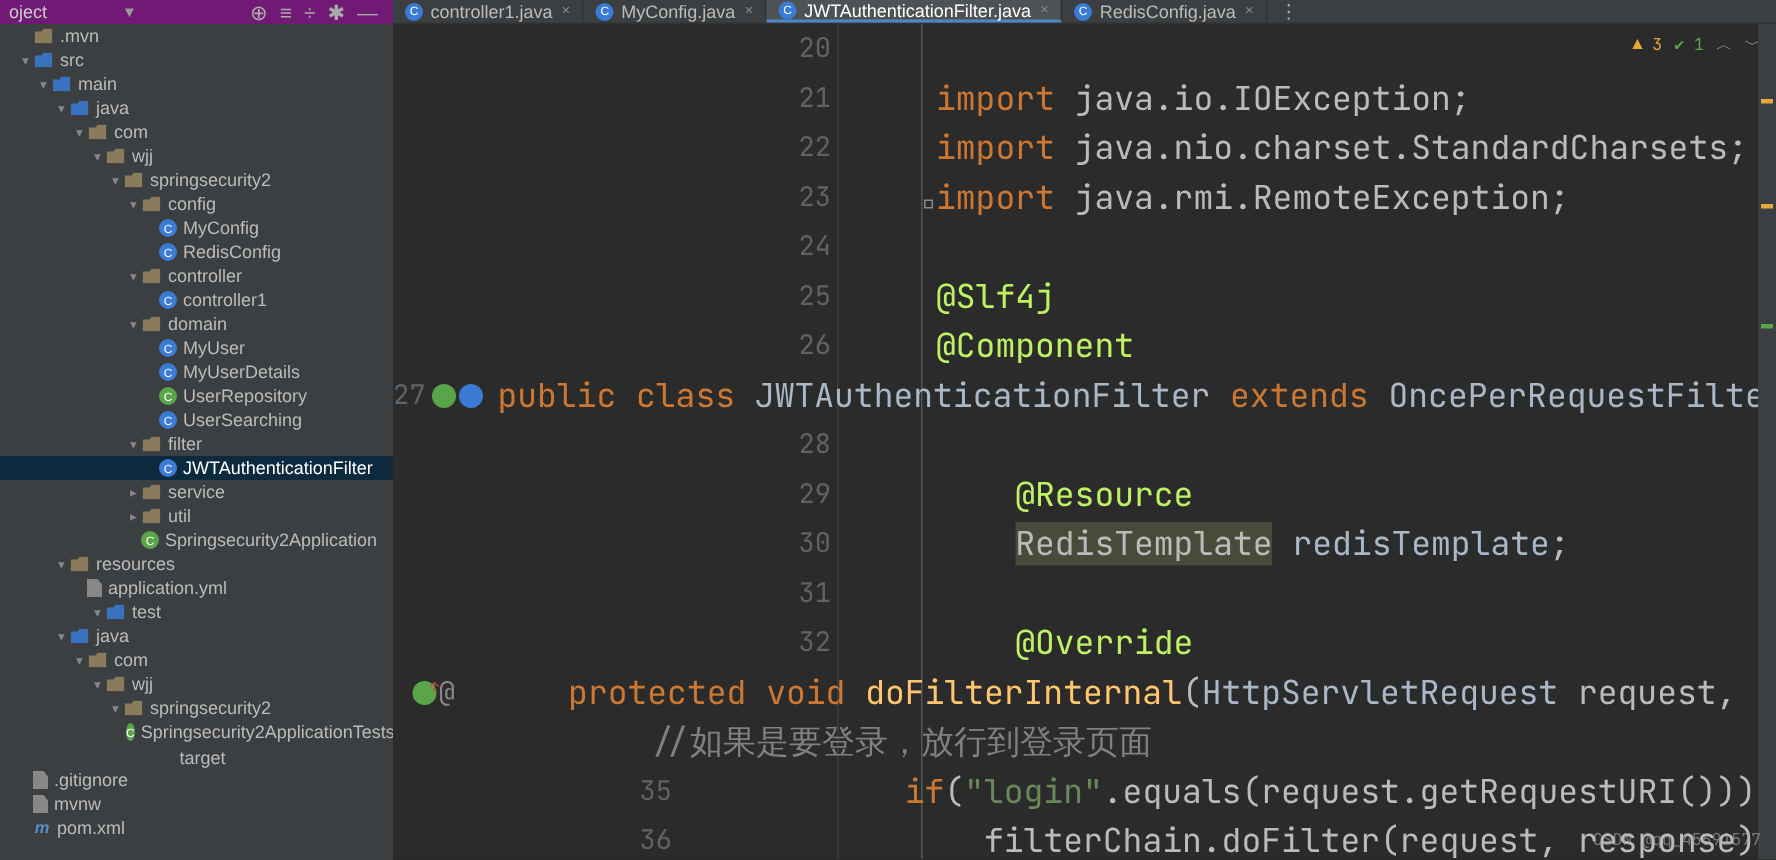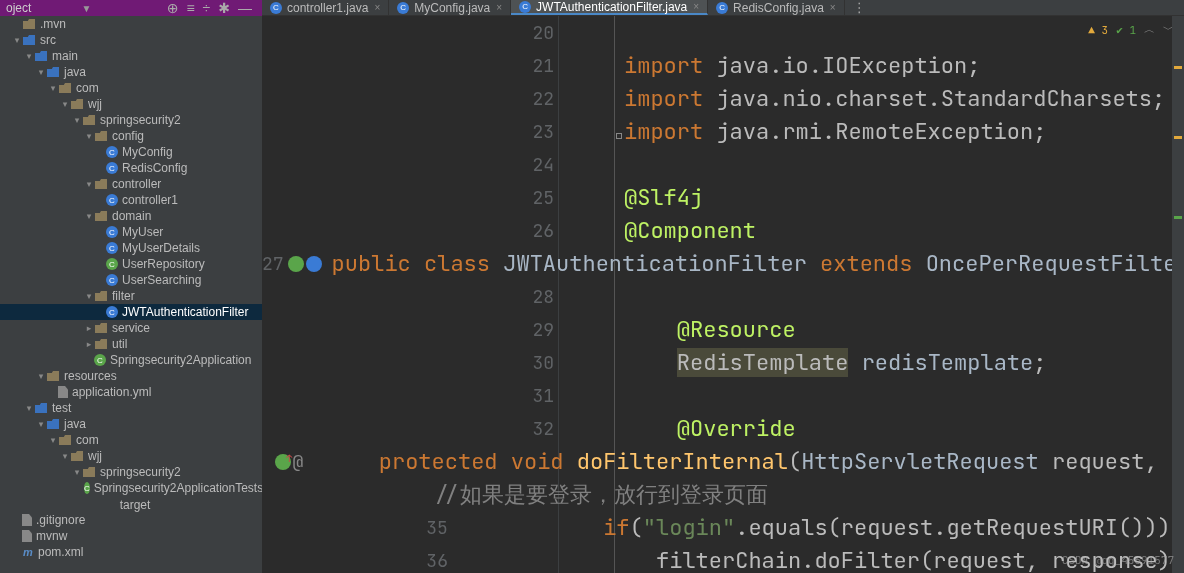--- a/index.html
+++ b/index.html
@@ -365,21 +365,21 @@
       <div class="node" style="padding-left: 36px;">
         <span class="arw o"></span>
         <span class="fld-ico"></span>
         <span>resources</span>
       </div>
       <div class="node" style="padding-left: 48px;">
         <span class="arw n"></span>
         <span class="file-ico"></span>
         <span>application.yml</span>
       </div>
-      <div class="node" style="padding-left: 24px;">
+      <div class="node" style="padding-left: 24px; margin-left: 36px;">
         <span class="arw o"></span>
         <span class="fld-ico blue"></span>
         <span>test</span>
       </div>
       <div class="node" style="padding-left: 36px;">
         <span class="arw o"></span>
         <span class="fld-ico blue"></span>
         <span>java</span>
       </div>
       <div class="node" style="padding-left: 48px;">

